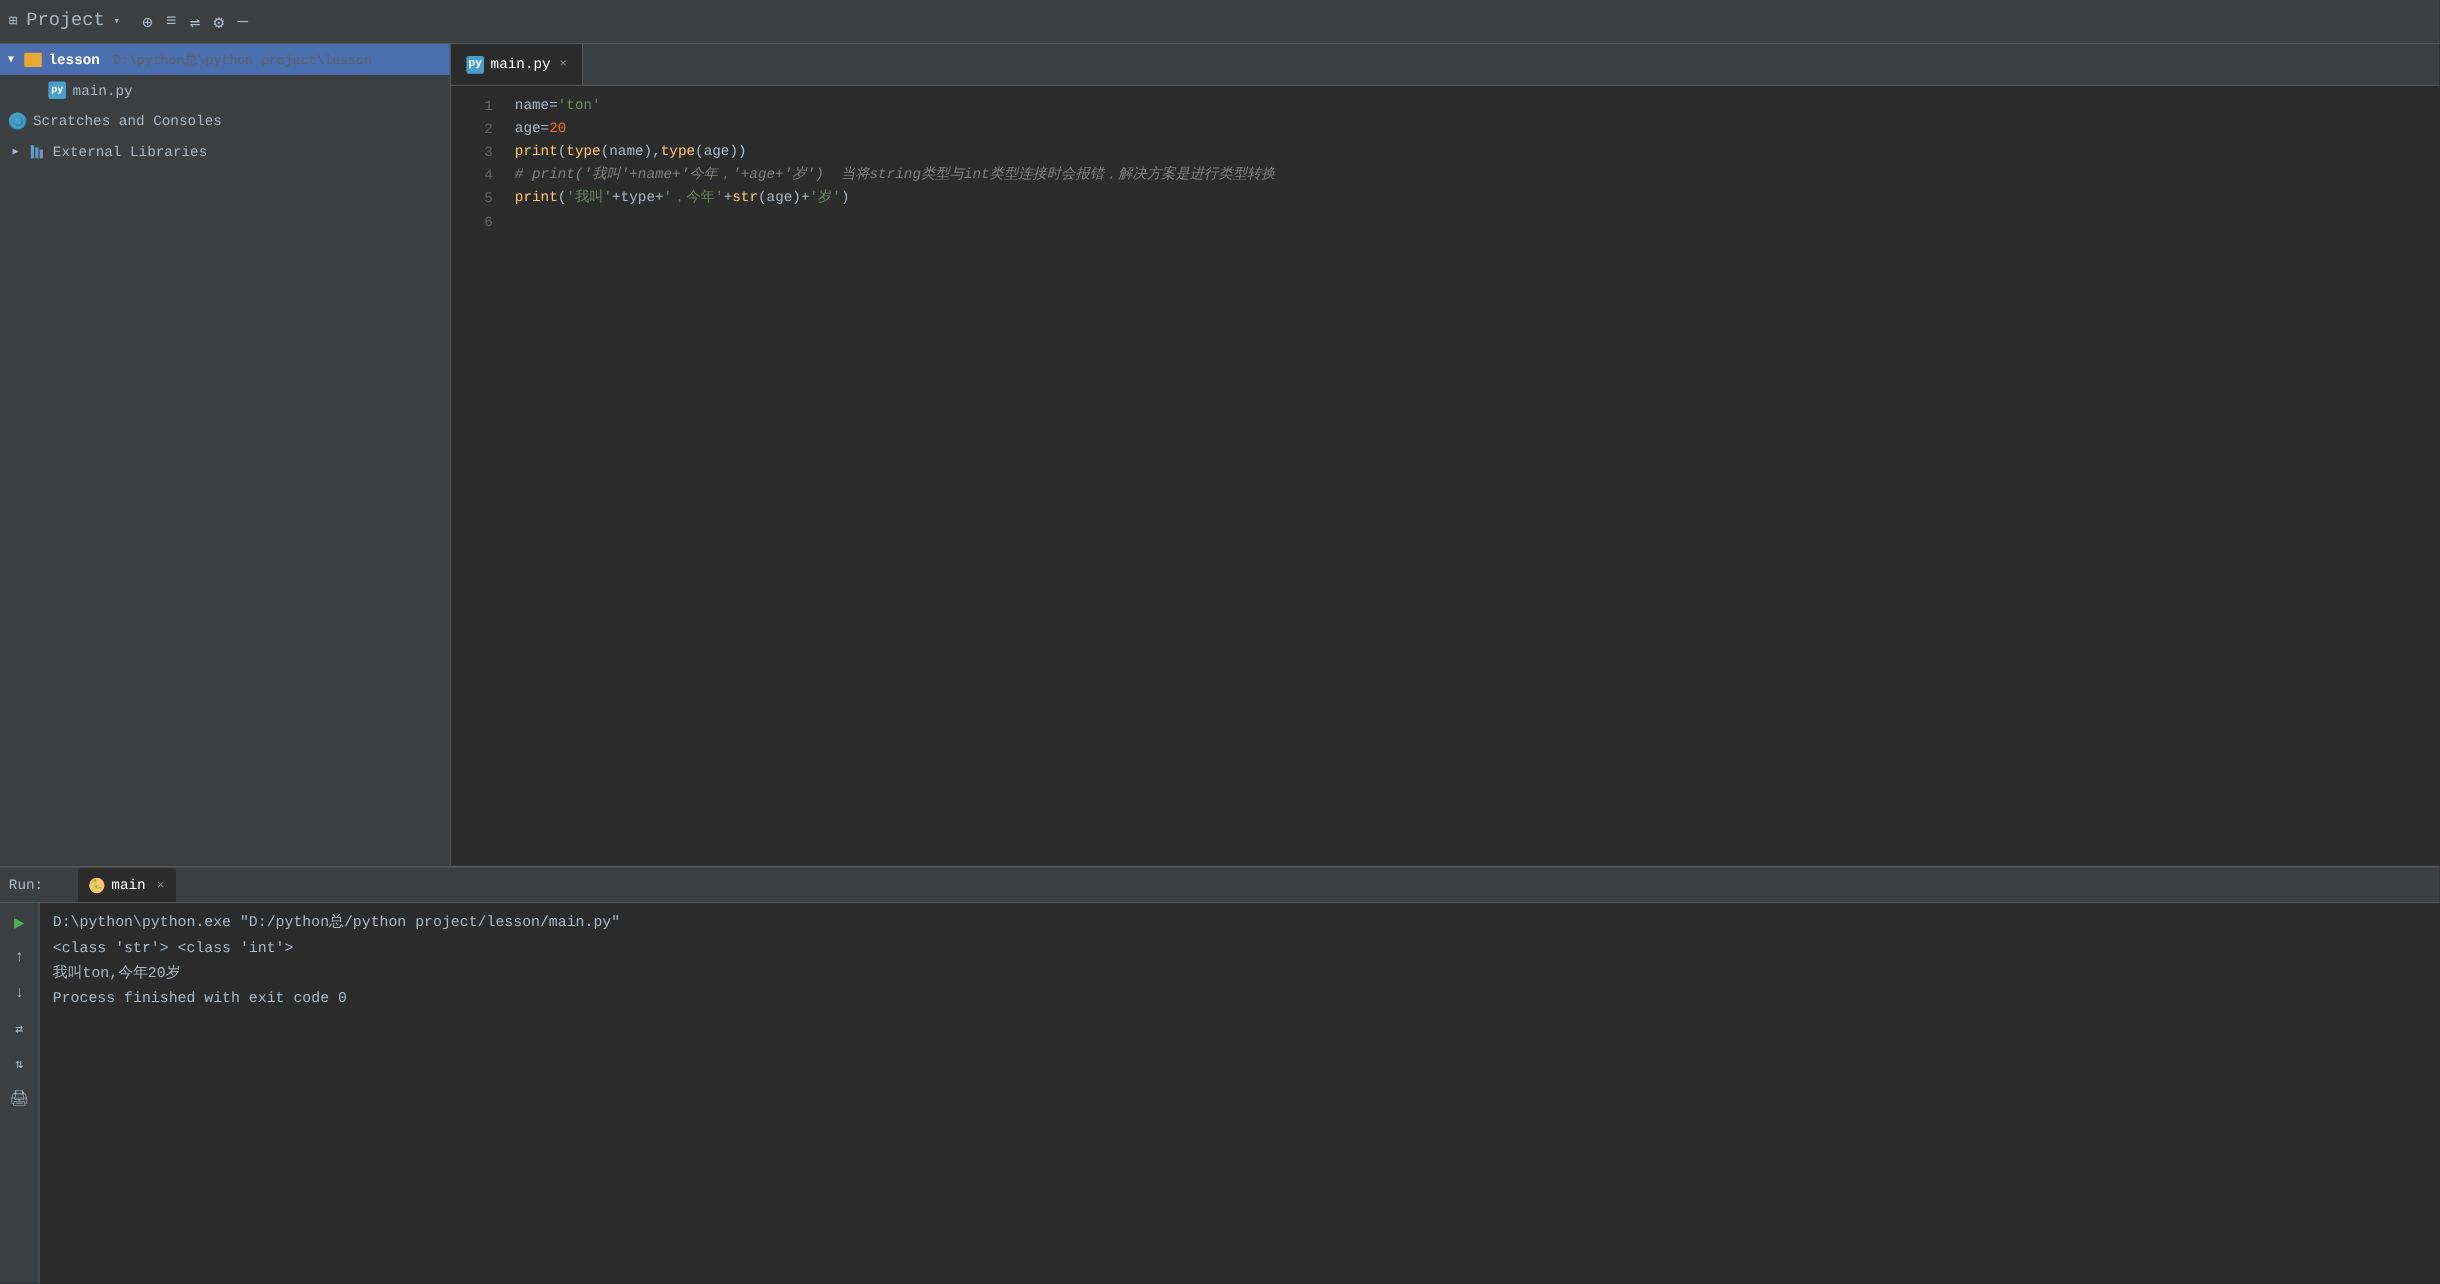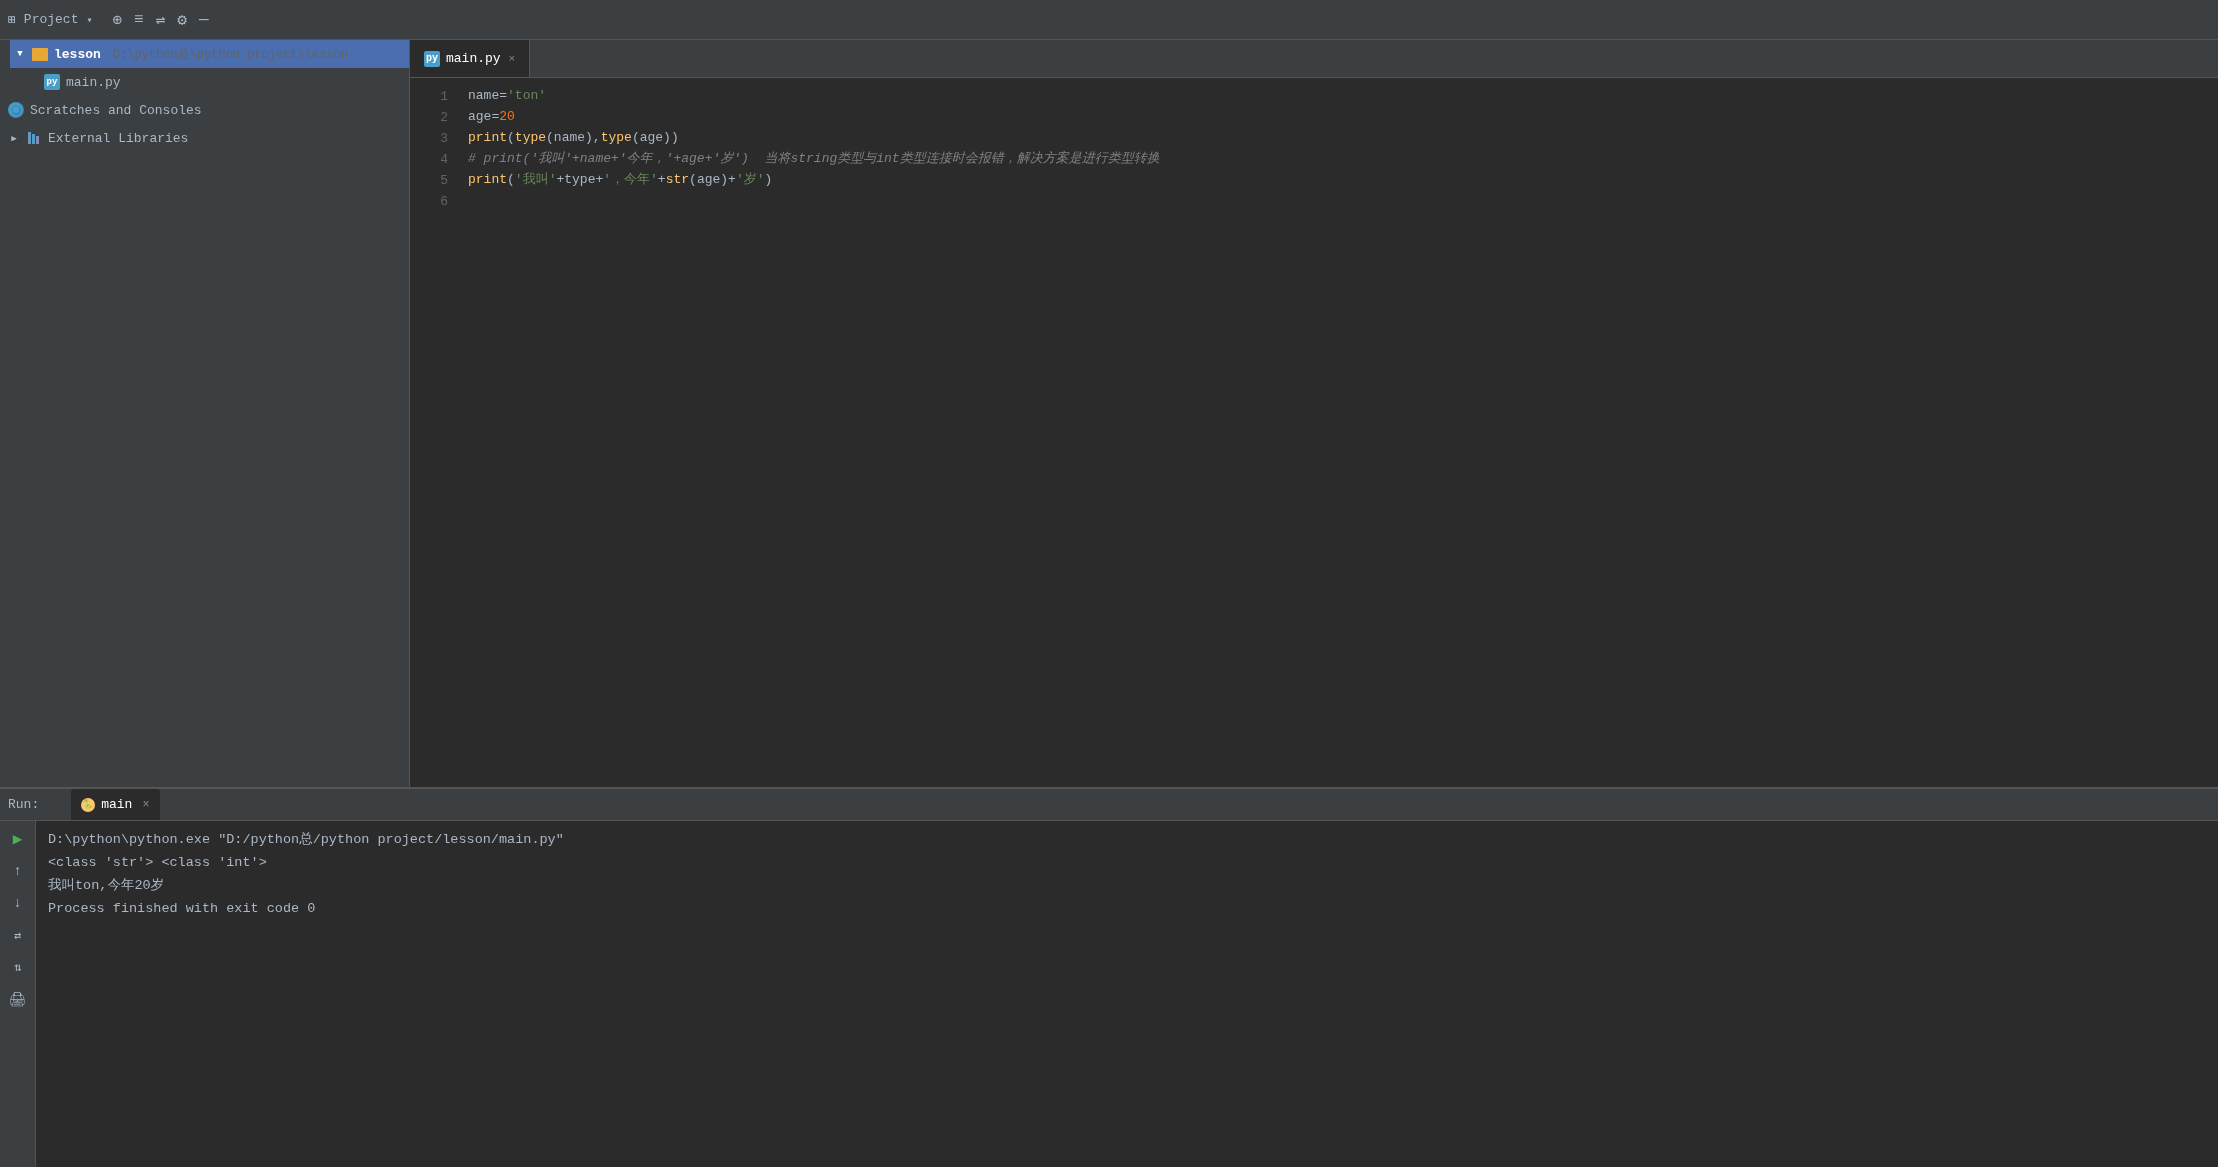--- a/index.html
+++ b/index.html
@@ -112,21 +112,20 @@
       padding: 4px 8px;
       cursor: pointer;
       color: #a9b7c6;
       gap: 6px;
       height: 28px;
     }
     .sidebar-item.selected { background: #4b6eaf; color: #fff; }
 
     .sidebar-item-lesson {
       padding-left: 4px;
-      margin-left: 10px;
     }
     .sidebar-item-venv {
       padding-left: 24px;
     }
     .sidebar-item-mainpy {
       padding-left: 44px;
     }
     .sidebar-item-extlib {
       padding-left: 8px;
     }
@@ -334,21 +333,21 @@
       line-height: 1.7;
       color: #a9b7c6;
       overflow: auto;
     }
 
     .console-line {
       white-space: pre;
     }
 
     .project-label {
-      font-size: 13px;
+      font-size: 17px;
       color: #a9b7c6;
       font-weight: 500;
     }
 
     .dropdown-arrow {
       font-size: 10px;
       color: #a9b7c6;
     }
 
     .line-number-item {

